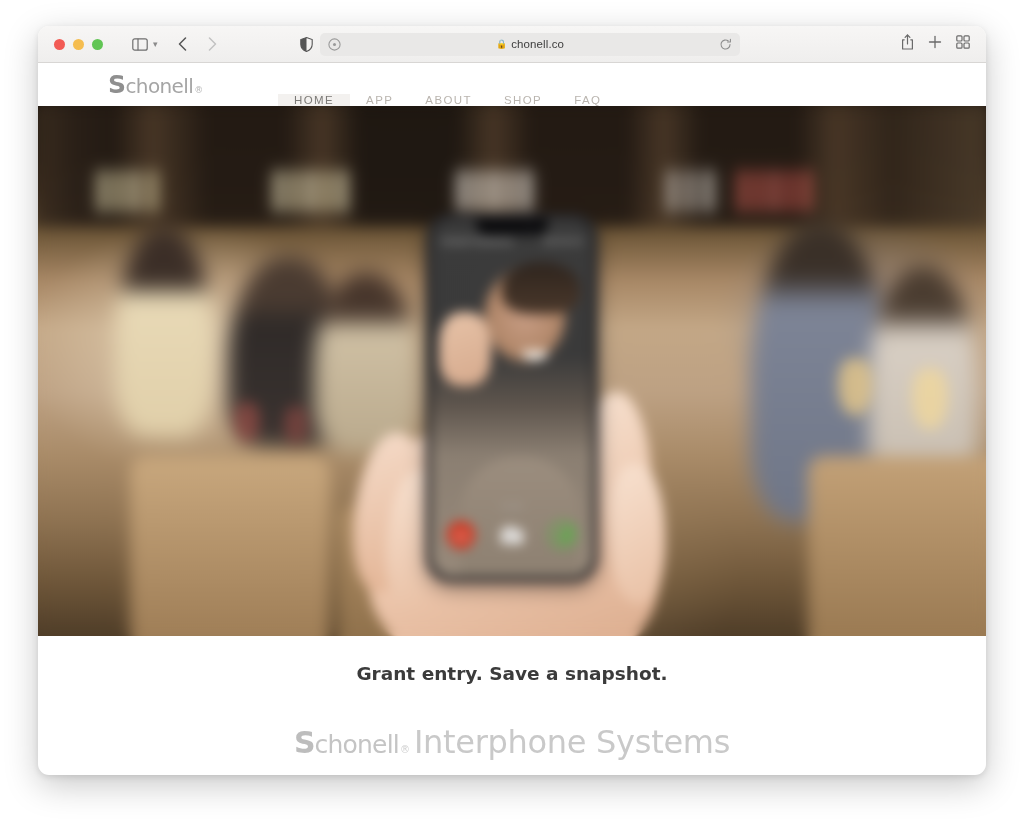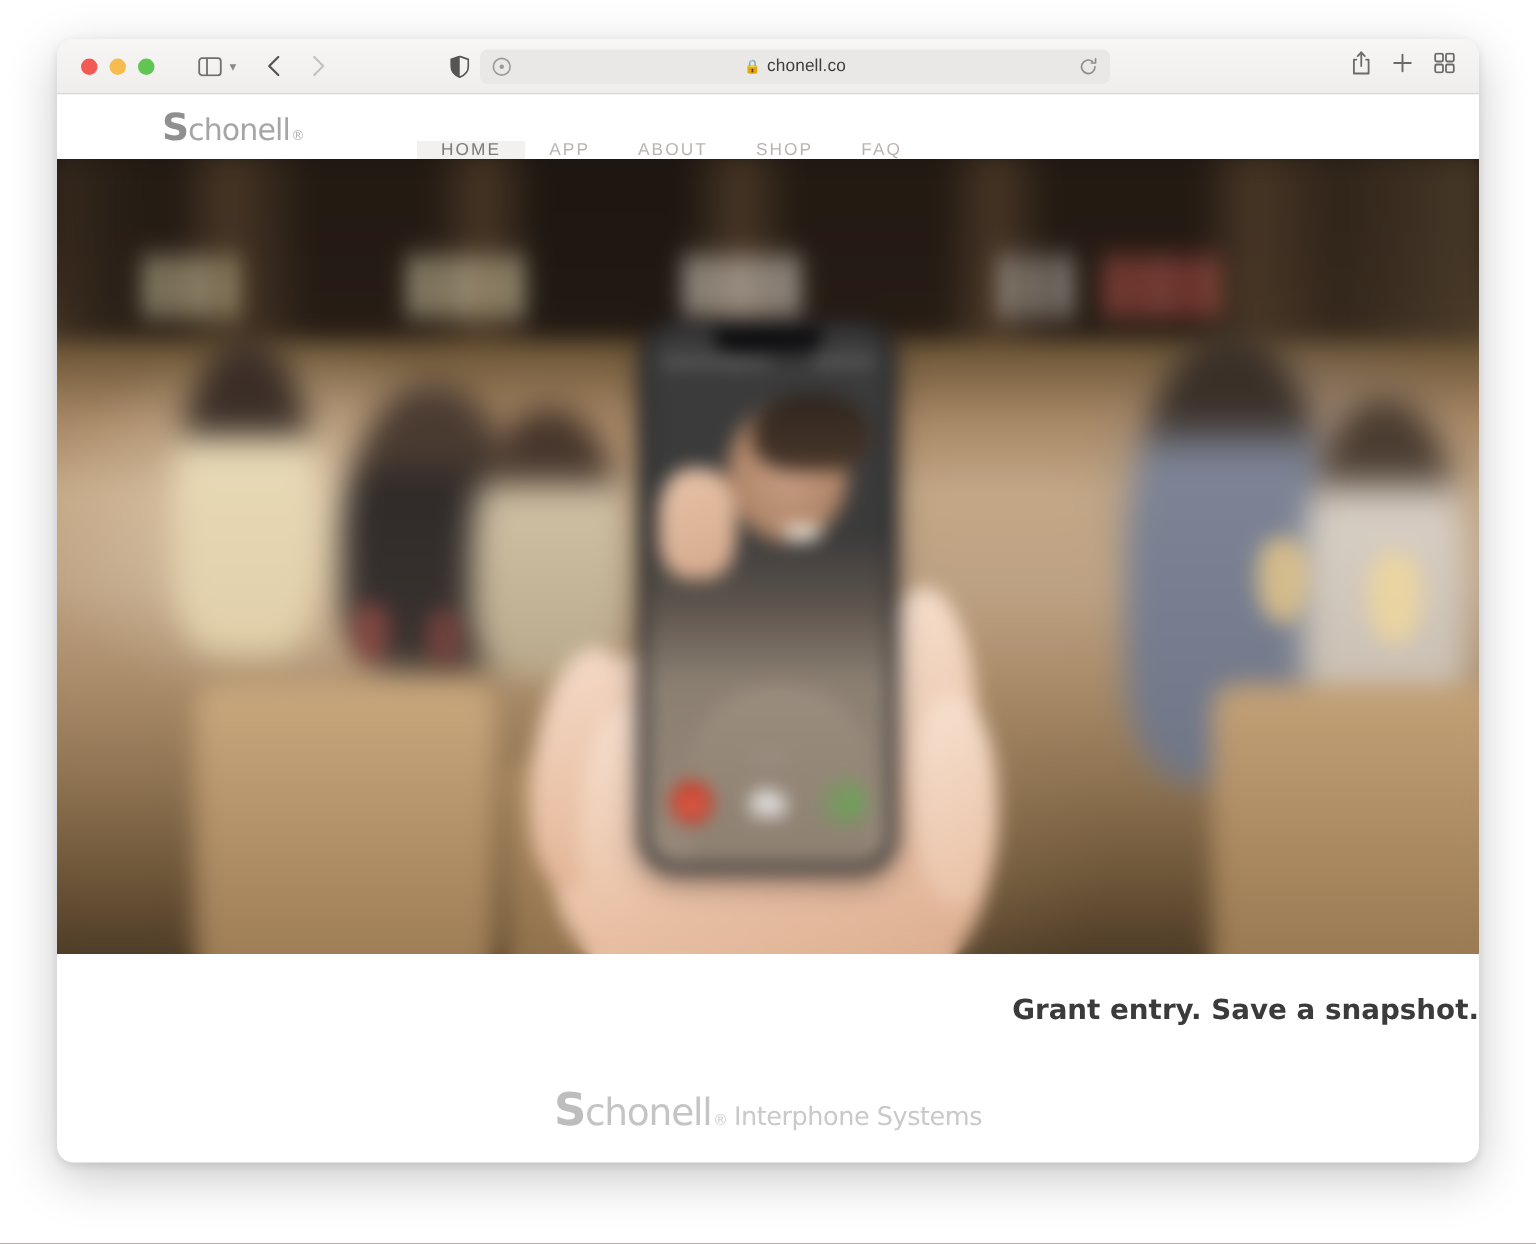--- a/index.html
+++ b/index.html
@@ -387,21 +387,21 @@
   .act-unlock {
     background: transparent;
     border: 2px solid #4cbb3c;
     position: relative;
   }
 
   
   .caption {
     background: #ffffff;
     padding-top: 25px;
-    text-align: right;
+    text-align: center;
   }
   .caption-line {
     font-family: "DejaVu Sans", sans-serif;
     font-weight: 700;
     color: #3b3b3b;
     line-height: 1.42;
   }
   .caption-line.l1 { font-size: 18.5px; }
   .caption-line.l2 { font-size: 18.5px; }
 
@@ -411,21 +411,21 @@
     display: flex;
     justify-content: center;
     align-items: baseline;
     padding-top: 36px;
     font-family: "DejaVu Sans", sans-serif;
     color: #c9c9c9;
   }
   .f-s { font-size: 30px; font-weight: 700; color: #bdbdbd; letter-spacing: -1px; }
   .f-rest { font-size: 25px; font-weight: 400; color: #c4c4c4; letter-spacing: -0.8px; }
   .f-reg { font-size: 10px; color: #cfcfcf; margin: 0 4px 0 1px; }
-  .f-tail { font-size: 17px; font-weight: 400; color: #c9c9c9; letter-spacing: -0.3px; }
+  .f-tail { font-size: 32px; font-weight: 400; color: #c9c9c9; letter-spacing: -0.3px; }
 </style>
 </head>
 <body>
 
 <div class="browser-window">
 
   <div class="toolbar">
 
     <div class="traffic-lights">
       <div class="tl tl-red"></div>

